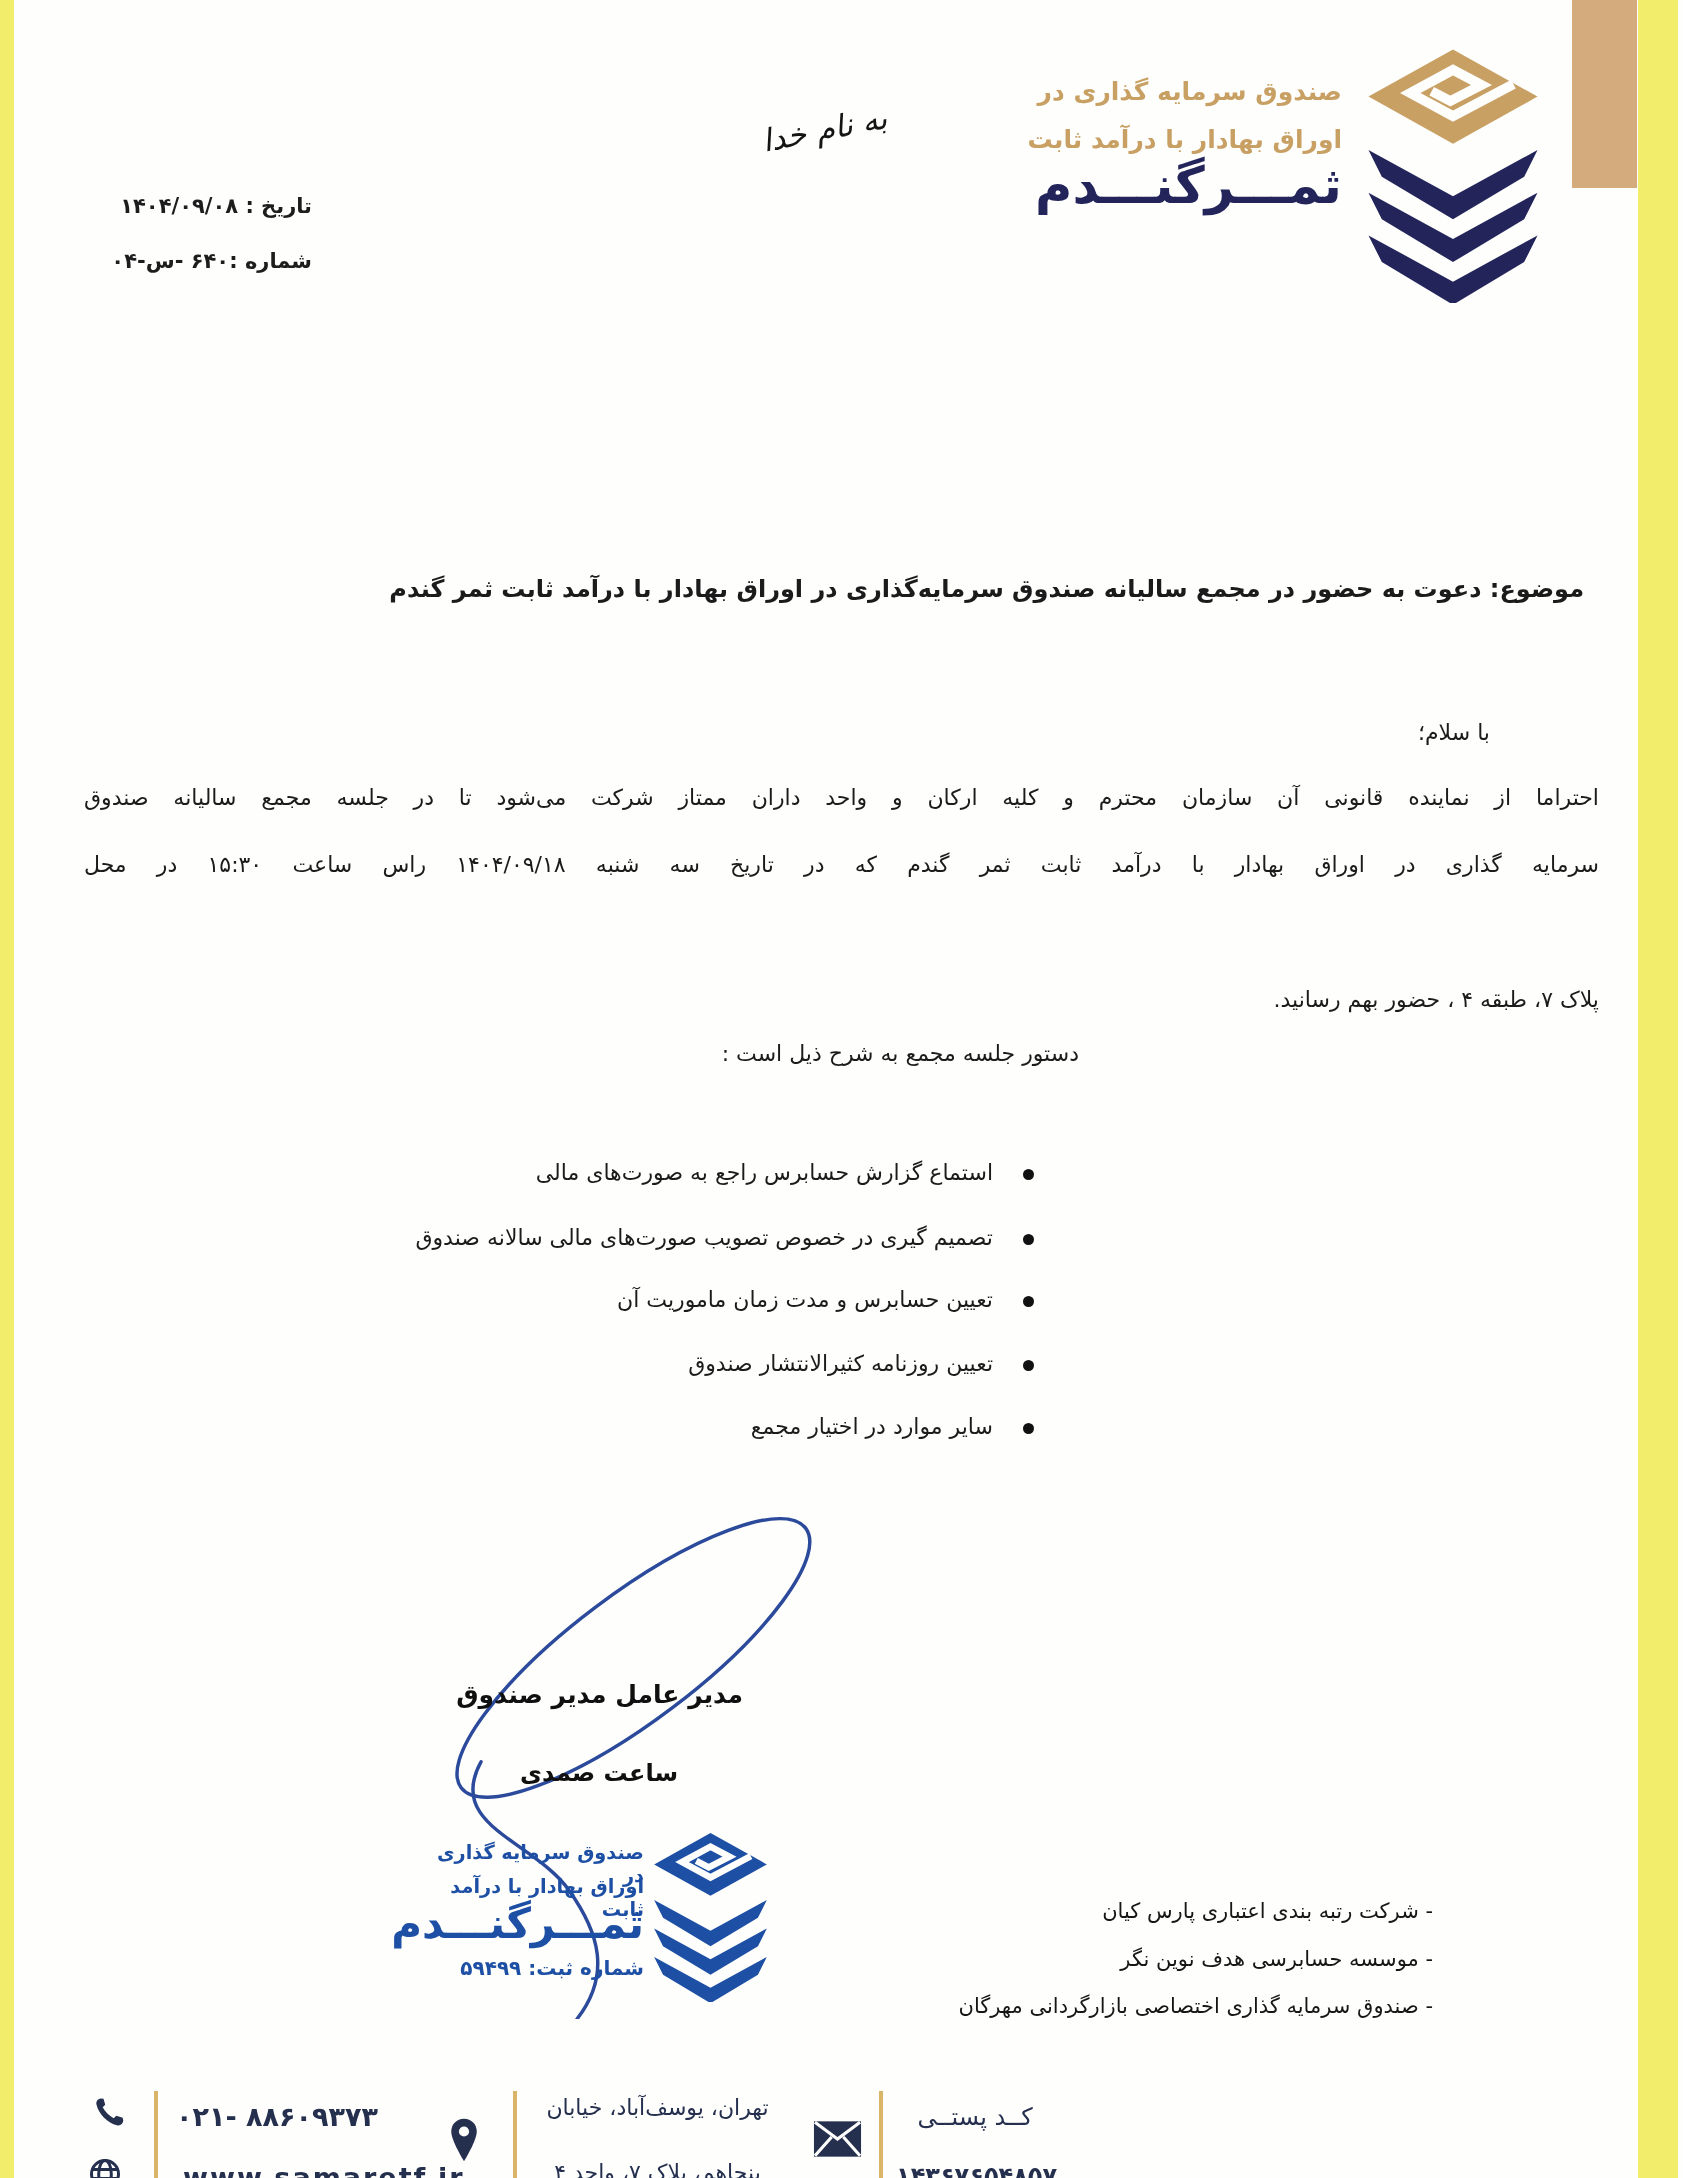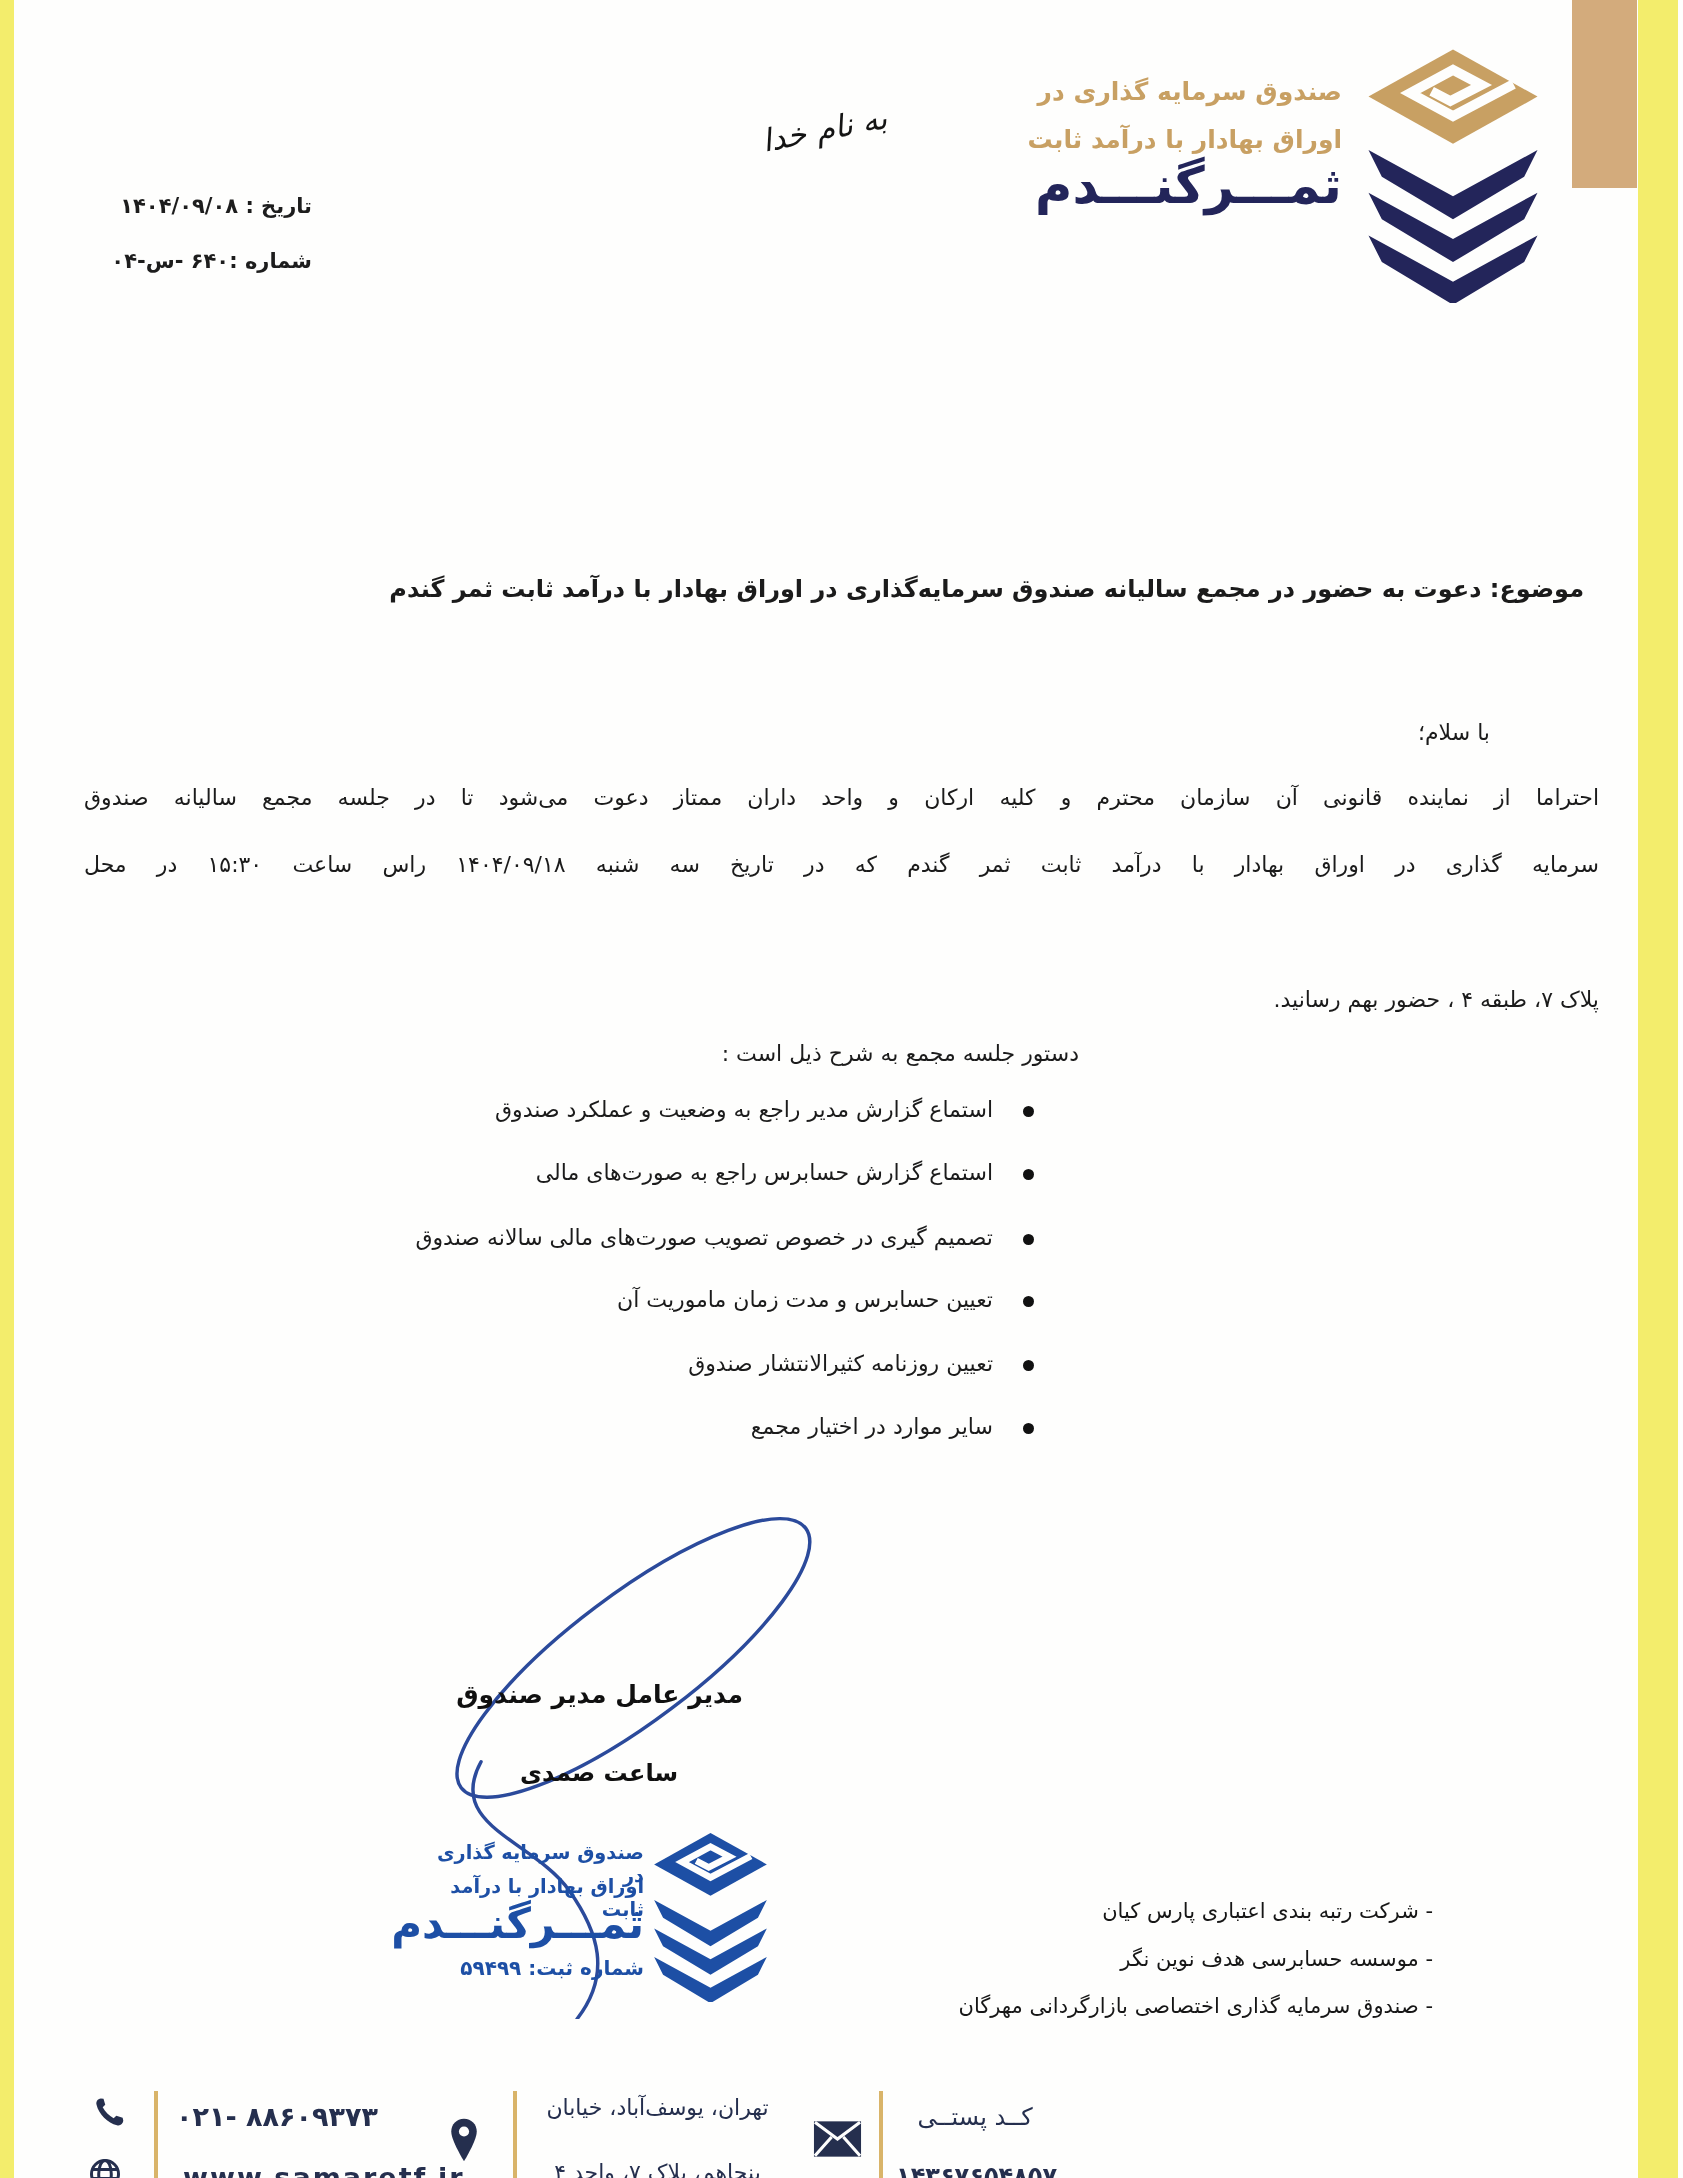--- a/index.html
+++ b/index.html
@@ -68,29 +68,26 @@
         <polygon points="5,166 100,218 195,166 180,196 100,244 20,196"></polygon>
         <polygon points="5,214 100,266 195,214 180,244 100,292 20,244"></polygon>
       </g>
     </svg>
   </div>
 
   <div class="abs h-line rtl" style="top:575px;">موضوع: دعوت به حضور در مجمع سالیانه صندوق سرمایه‌گذاری در اوراق بهادار با درآمد ثابت ثمر گندم</div>
 
   <div class="abs salut rtl" style="top:720px;">با سلام؛</div>
 
-  <div class="abs bodyline just rtl" style="top:785px;">احتراما از نماینده قانونی آن سازمان محترم و کلیه ارکان و واحد داران ممتاز دعوت می‌شود تا در جلسه مجمع سالیانه صندوق</div>
+  <div class="abs bodyline just rtl" style="top:785px;">احتراما از نماینده قانونی آن سازمان محترم و کلیه ارکان و واحد داران ممتاز شرکت می‌شود تا در جلسه مجمع سالیانه صندوق</div>
   <div class="abs bodyline just rtl" style="top:852px;">سرمایه گذاری در اوراق بهادار با درآمد ثابت ثمر گندم که در تاریخ سه شنبه  ۱۴۰۴/۰۹/۱۸ راس ساعت ۱۵:۳۰ در محل</div>
   <div class="abs bodyline rtl" style="top:987px;">پلاک ۷، طبقه ۴ ، حضور بهم رسانید.</div>
 
   <div class="abs agenda-intro rtl" style="top:1041px;">دستور جلسه مجمع به شرح ذیل است :</div>
 
-  <div class="abs agenda-row" style="top:1097px;">
-    <span class="dot"></span><span>استماع گزارش مدیر راجع به وضعیت و عملکرد صندوق</span>
-  </div>
   <div class="abs agenda-row" style="top:1160px;">
     <span class="dot"></span><span>استماع گزارش حسابرس راجع به صورت‌های مالی</span>
   </div>
   <div class="abs agenda-row" style="top:1225px;">
     <span class="dot"></span><span>تصمیم گیری در خصوص تصویب صورت‌های مالی سالانه صندوق</span>
   </div>
   <div class="abs agenda-row" style="top:1287px;">
     <span class="dot"></span><span>تعیین حسابرس و مدت زمان ماموریت آن</span>
   </div>
   <div class="abs agenda-row" style="top:1351px;">

